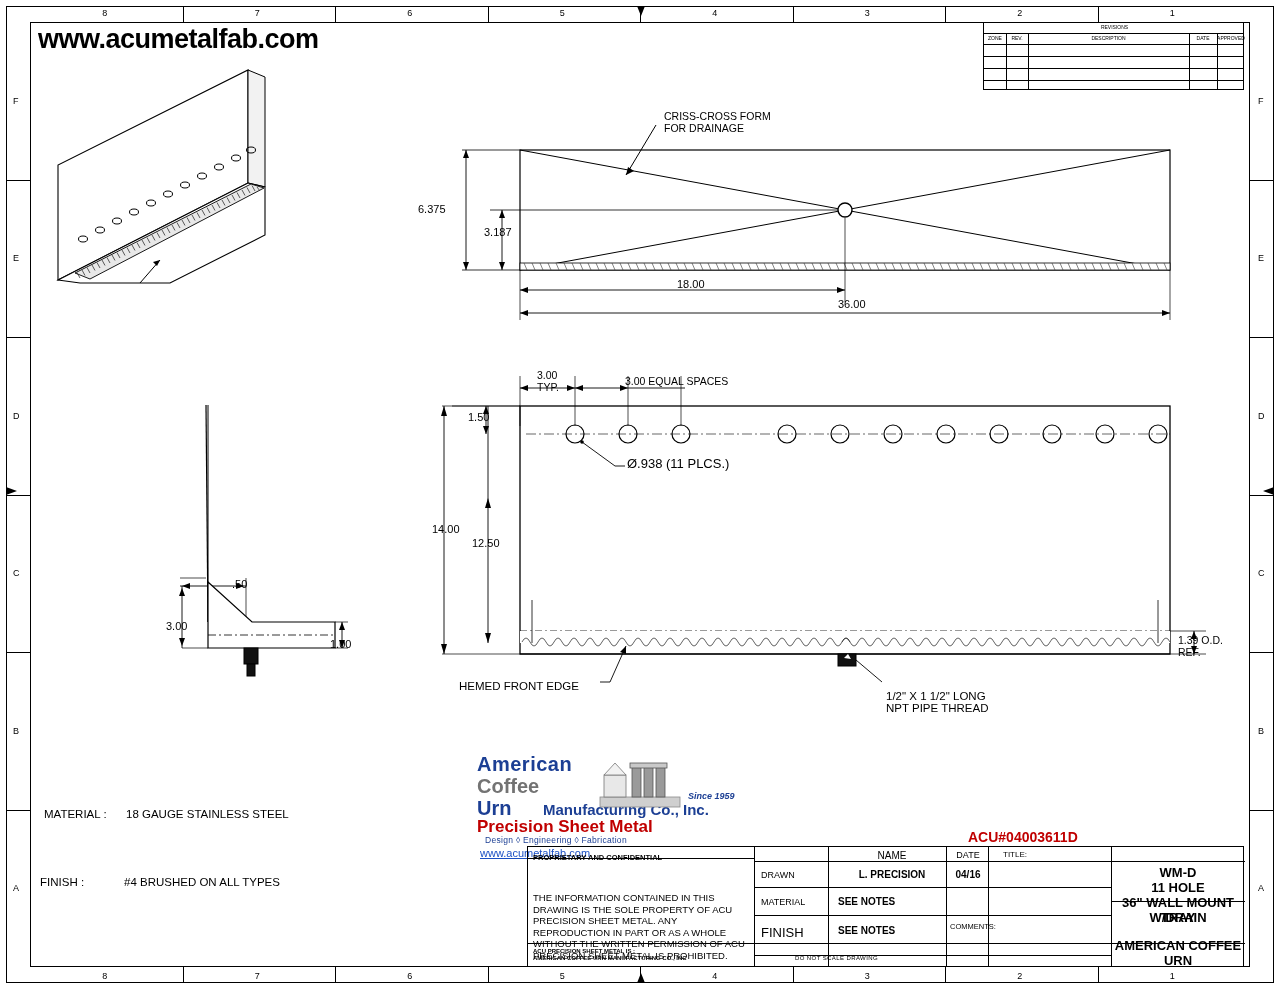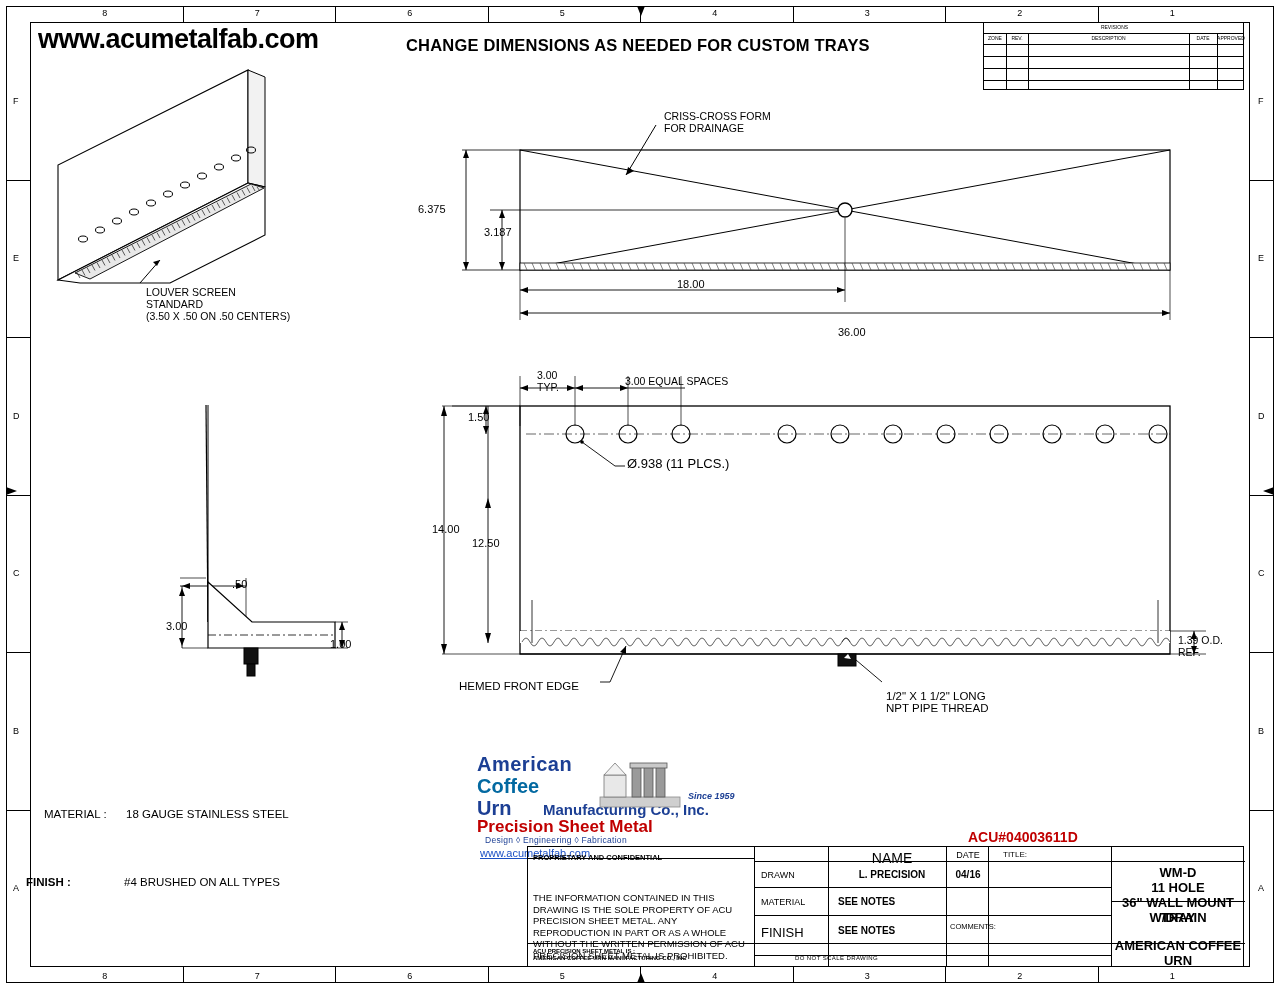--- a/index.html
+++ b/index.html
@@ -31,21 +31,21 @@
   .rev .colline { position:absolute; top:0; bottom:0; width:1px; background:#000; }
   .rev .h { position:absolute; font-size:5px; text-align:center; font-family:"Liberation Sans", sans-serif; }
 
   
   .note-center { position:absolute; text-align:center; font-size:11.5px; line-height:14px; }
   .note-l { position:absolute; font-size:11.5px; }
 
   
   .logo { position:absolute; left:455px; top:753px; width:330px; height:95px; }
   .logo .amer { position:absolute; left:22px; top:0px; font-size:20px; font-weight:bold; color:#1c3f94; letter-spacing:0.5px; }
-  .logo .coffee { position:absolute; left:22px; top:22px; font-size:20px; font-weight:bold; color:#0369a1; }
+  .logo .coffee { position:absolute; left:22px; top:22px; font-size:20px; font-weight:bold; color:#737373; }
   .logo .urn { position:absolute; left:22px; top:44px; font-size:20px; font-weight:bold; color:#1c3f94; }
   .logo .mfg { position:absolute; left:88px; top:48px; font-size:15px; font-weight:bold; color:#1c3f94; }
   .logo .since { position:absolute; left:233px; top:38px; font-size:9px; font-style:italic; font-weight:bold; color:#1c3f94; }
   .logo .psm { position:absolute; left:22px; top:64px; font-size:17px; font-weight:bold; color:#c00000; }
   .logo .tag { position:absolute; left:30px; top:82px; font-size:8.5px; color:#1c3f94; letter-spacing:0.3px; }
   .logo .site { position:absolute; left:25px; top:94px; font-size:11px; color:#1a4fc4; text-decoration:underline; }
   .logo .pic { position:absolute; left:145px; top:0px; width:80px; height:58px; }
 
   
   .tb { position:absolute; left:527px; top:846px; width:717px; height:121px; border:1px solid #000; }
@@ -130,21 +130,20 @@
     </div>
 
   <svg width="1280" height="989" style="left:0;top:0;">
     <polygon points="637,6 645,6 641,16" fill="#000"></polygon>
     <polygon points="637,983 645,983 641,973" fill="#000"></polygon>
     <polygon points="6,487 6,495 17,491" fill="#000"></polygon>
     <polygon points="1274,487 1274,495 1263,491" fill="#000"></polygon>
   </svg>
 
   <div class="url-top">www.acumetalfab.com</div>
-  <div class="headline">CHANGE DIMENSIONS AS NEEDED FOR CUSTOM TRAYS</div>
 
   <div class="rev">
     <div class="rowline" style="top:10px;"></div>
     <div class="rowline" style="top:21px;"></div>
     <div class="rowline" style="top:33px;"></div>
     <div class="rowline" style="top:45px;"></div>
     <div class="rowline" style="top:57px;"></div>
     <div class="colline" style="left:22px; top:10px;"></div>
     <div class="colline" style="left:44px; top:10px;"></div>
     <div class="colline" style="left:205px; top:10px;"></div>
@@ -218,23 +217,20 @@
       <ellipse cx="182" cy="121" rx="4.5" ry="3"></ellipse>
       <ellipse cx="199" cy="112" rx="4.5" ry="3"></ellipse>
       <ellipse cx="216" cy="103" rx="4.5" ry="3"></ellipse>
       <ellipse cx="231" cy="95" rx="4.5" ry="3"></ellipse>
     </g>
 
     <line x1="120" y1="228" x2="140" y2="205" stroke="#000" stroke-width="1"></line>
     <polygon points="140,205 133,207 137,211" fill="#000"></polygon>
   </svg>
 
-  <div class="txt" style="left:146px; top:286px;">LOUVER SCREEN
-STANDARD
-(3.50 X .50 ON .50 CENTERS)</div>
 
   <svg width="760" height="200" style="left:448px; top:130px;">
 
     <rect x="72" y="20" width="650" height="120" fill="#fff" stroke="#000" stroke-width="1.2"></rect>
 
     <line x1="72" y1="20" x2="722" y2="140" stroke="#000" stroke-width="1"></line>
     <line x1="72" y1="140" x2="722" y2="20" stroke="#000" stroke-width="1"></line>
 
     <circle cx="397" cy="80" r="7" fill="#fff" stroke="#000" stroke-width="1.4"></circle>
 
@@ -349,21 +345,21 @@
     <line x1="72" y1="183" x2="722" y2="183" stroke="#000" stroke-width="0.9"></line>
     <polygon points="72,183 80,180 80,186" fill="#000"></polygon>
     <polygon points="722,183 714,180 714,186" fill="#000"></polygon>
   </svg>
 
   <div class="txt" style="left:664px; top:110px;">CRISS-CROSS FORM
 FOR DRAINAGE</div>
   <div class="dim" style="left:418px; top:203px;">6.375</div>
   <div class="dim" style="left:484px; top:226px;">3.187</div>
   <div class="dim" style="left:677px; top:278px;">18.00</div>
-  <div class="dim" style="left:838px; top:298px;margin-top:28px;">36.00</div>
+  <div class="dim" style="left:838px; top:298px;">36.00</div>
 
   <svg width="300" height="320" style="left:120px; top:390px;">
 
     <line x1="86" y1="15" x2="88" y2="232" stroke="#000" stroke-width="1.2"></line>
     <line x1="88" y1="15" x2="88" y2="232" stroke="#000" stroke-width="1"></line>
 
     <line x1="86" y1="188" x2="60" y2="188" stroke="#000" stroke-width="0.7"></line>
     <line x1="126" y1="188" x2="126" y2="232" stroke="#000" stroke-width="0.7"></line>
     <line x1="60" y1="196" x2="126" y2="196" stroke="#000" stroke-width="0.9"></line>
     <polygon points="62,196 70,193 70,199" fill="#000"></polygon>
@@ -476,21 +472,21 @@
   <div class="dim" style="left:472px; top:537px;">12.50</div>
   <div class="txt" style="left:627px; top:458px; font-size:13px;">Ø.938 (11 PLCS.)</div>
   <div class="txt" style="left:459px; top:680px; font-size:11.5px;">HEMED FRONT EDGE</div>
   <div class="txt" style="left:886px; top:690px; font-size:11.5px;">1/2" X 1 1/2" LONG
 NPT PIPE THREAD</div>
   <div class="txt" style="left:1178px; top:634px; font-size:10.5px;">1.39 O.D.
 REF.</div>
 
   <div class="note-l" style="left:44px; top:808px;">MATERIAL :</div>
   <div class="note-l" style="left:126px; top:808px;">18 GAUGE STAINLESS STEEL</div>
-  <div class="note-l" style="left:26px; top:876px;font-weight:bold;">FINISH :</div>
+  <div class="note-l" style="left:40px; top:876px;">FINISH :</div>
   <div class="note-l" style="left:124px; top:876px;">#4 BRUSHED ON ALL TYPES</div>
 
   <div class="logo">
     <div class="amer">American</div>
     <div class="coffee">Coffee</div>
     <div class="urn">Urn</div>
     <div class="mfg">Manufacturing Co., Inc.</div>
     <div class="since">Since 1959</div>
     <div class="psm">Precision Sheet Metal</div>
     <div class="tag">Design  ◊  Engineering  ◊  Fabrication</div>
@@ -519,21 +515,21 @@
 
     <div class="h" style="top:11px; left:0; width:226px;"></div>
     <div class="h" style="top:14px; left:226px; width:491px;"></div>
     <div class="h" style="top:40px; left:226px; width:357px;"></div>
     <div class="h" style="top:68px; left:226px; width:357px;"></div>
     <div class="h" style="top:96px; left:226px; width:491px;"></div>
     <div class="h" style="top:96px; left:0px; width:226px;"></div>
     <div class="h" style="top:108px; left:226px; width:357px;"></div>
     <div class="h" style="top:54px; left:583px; width:134px;"></div>
 
-    <div class="cell" style="left:310px; top:3px; width:108px; text-align:center; font-size:14px;">NAME</div>
+    <div class="cell" style="left:310px; top:3px; width:108px; text-align:center; font-size:10px;">NAME</div>
     <div class="cell" style="left:420px; top:3px; width:40px; text-align:center; font-size:9px;">DATE</div>
     <div class="cell" style="left:463px; top:3px; font-size:8px;margin-left:12px;">TITLE:</div>
 
     <div class="cell" style="left:233px; top:23px; font-size:9px;">DRAWN</div>
     <div class="cell" style="left:310px; top:22px; width:108px; text-align:center; font-size:10px; font-weight:bold;">L. PRECISION</div>
     <div class="cell" style="left:420px; top:22px; width:40px; text-align:center; font-size:10px; font-weight:bold;">04/16</div>
 
     <div class="cell" style="left:233px; top:50px; font-size:9px;">MATERIAL</div>
     <div class="cell" style="left:310px; top:49px; font-size:10px; font-weight:bold;">SEE NOTES</div>
 

